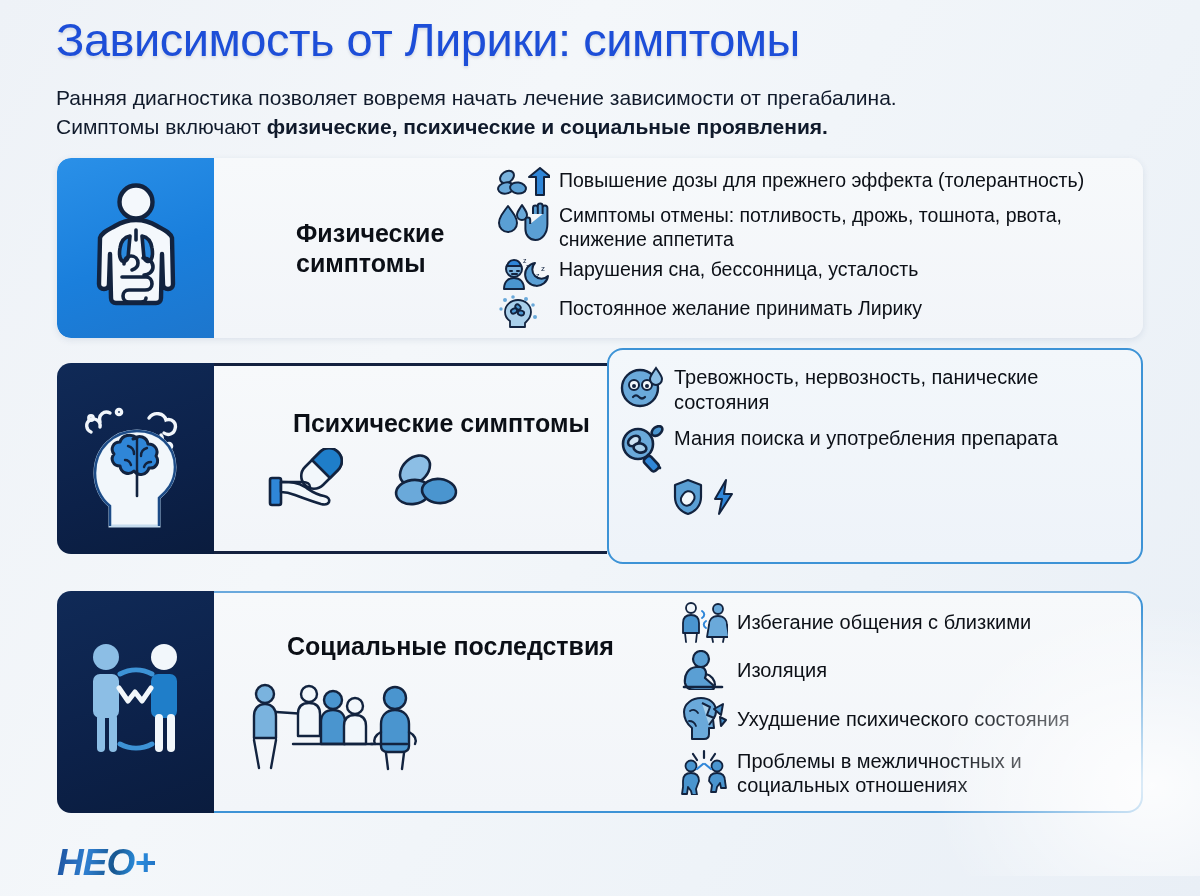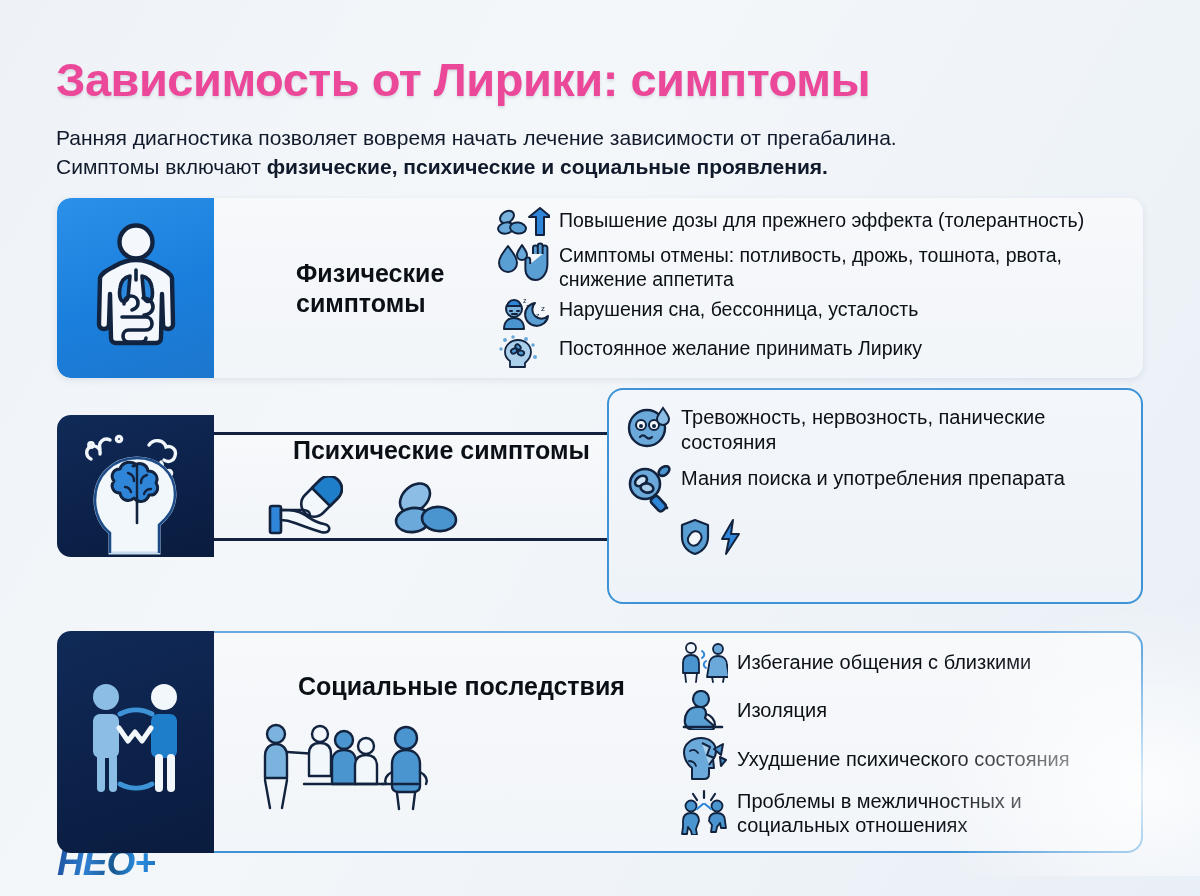--- a/index.html
+++ b/index.html
@@ -21,26 +21,25 @@
     width: 360px; height: 300px;
     background: radial-gradient(ellipse at 70% 70%, rgba(255,255,255,.85) 0%, rgba(255,255,255,0) 62%);
     pointer-events: none;
   }
 
   
   .header { padding: 14px 56px 0 56px; }
 
   .page-title {
     font-size: 47px;
-    font-weight: bold;
-    color: #ec4899;
+    font-weight: normal;
+    color: #1d4ed8;
     letter-spacing: -0.5px;
     line-height: 1.12;
     text-shadow: 0 2px 3px rgba(20,40,80,.13);
-    margin-top: 40px;
   }
 
   .subtitle {
     margin-top: 16px;
     font-size: 21px;
     color: #101a2b;
     line-height: 1.42;
     max-width: 1090px;
   }
   .subtitle b { font-weight: bold; }
@@ -104,42 +103,42 @@
   .li-text {
     font-size: 19.5px;
     color: #0c1017;
     line-height: 1.24;
     padding-top: 1px;
   }
   .ico { flex: 0 0 auto; display: block; }
 
   
   #sec-mental {
-    left: 57px; top: 205px; width: 550px; height: 166px; align-items: center;
+    left: 57px; top: 205px; width: 550px; height: 191px;
   }
   #sec-mental .tile { border-radius: 14px 0 0 14px; }
   #sec-mental .body-pane {
     border-top: 3px solid #14213f;
     border-bottom: 3px solid #14213f;
     flex-direction: column;
     align-items: flex-start;
     justify-content: center;
     padding: 0 10px 0 35px;
   }
   #sec-mental .sec-title { margin-bottom: 10px; }
   .pill-row { display: flex; align-items: center; gap: 28px; padding-left: 18px; }
 
   
   #panel-mental {
     position: absolute;
     left: 607px; top: 190px; width: 536px; height: 216px;
     border: 2px solid #3d93d6;
     border-radius: 16px;
     background: linear-gradient(180deg, #f3f7fb 0%, #eef3f9 100%);
-    padding: 14px 14px 10px 18px;
+    padding: 14px 14px 10px 11px;
     z-index: 4;
   }
   #panel-mental .li { margin-bottom: 11px; gap: 10px; }
   #panel-mental .li-text { font-size: 20px; line-height: 1.22; }
   .extra-icons { display: flex; align-items: center; gap: 8px; padding-left: 52px; margin-top: -6px; }
 
   
   #sec-social {
     left: 57px; top: 433px; width: 1086px; height: 222px;
   }
@@ -149,21 +148,21 @@
     border-bottom: 2px solid #3d93d6;
     border-radius: 0 16px 16px 0;
     align-items: stretch;
     padding: 0;
   }
   .social-left {
     flex: 0 0 458px;
     display: flex;
     flex-direction: column;
     justify-content: center;
-    padding-left: 40px;
+    padding-left: 29px;
   }
   .social-left .sec-title { margin-bottom: 16px; }
   .social-right {
     flex: 1;
     display: flex;
     flex-direction: column;
     justify-content: center;
     padding: 0 14px 0 8px;
   }
   .social-right .li { margin-bottom: 7px; gap: 9px; align-items: center; }

